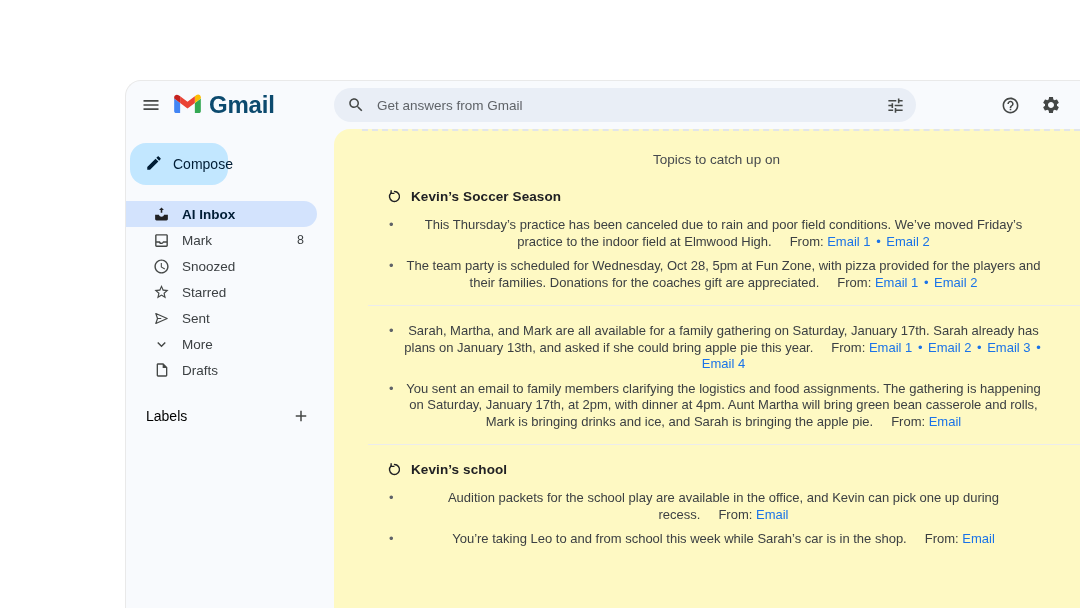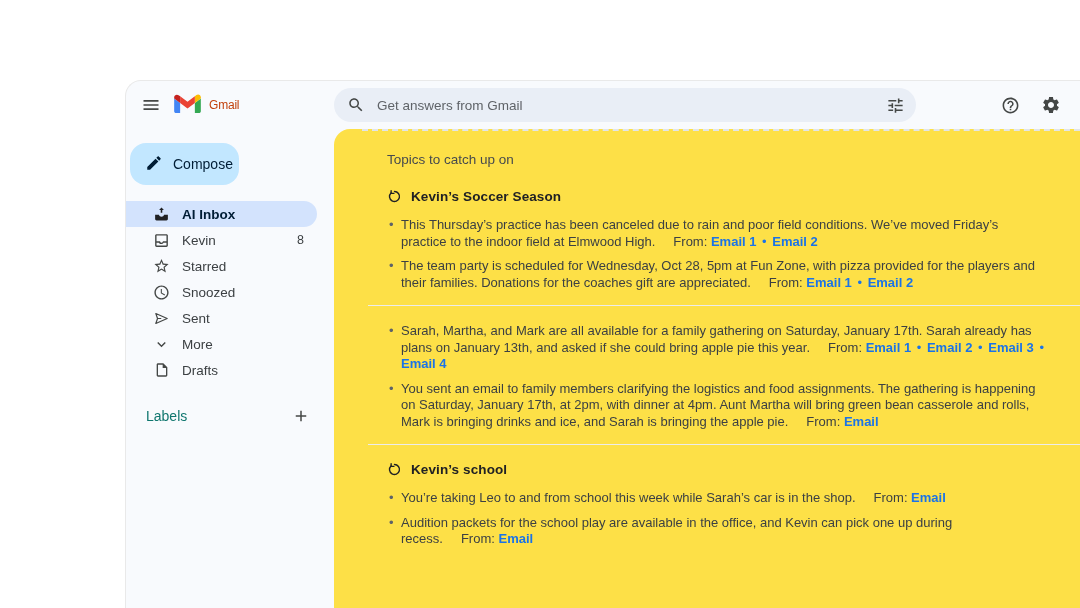--- a/index.html
+++ b/index.html
@@ -14,72 +14,72 @@
     background:var(--window-bg,#f8fafd);
     border:1px solid #e9e9e9; border-right:none; border-bottom:none;
     border-top-left-radius:16px; overflow:hidden;
   }
   
   .topbar { height:48px; display:flex; align-items:center; }
   .topbar-left { width:208px; flex:none; display:flex; align-items:center; padding-left:15px; gap:13px; }
   .icon-btn { background:none; border:none; padding:0; display:flex; align-items:center; justify-content:center; cursor:pointer; color:var(--muted-icon,#444746); }
   .icon-btn svg { display:block; }
   .logo { display:flex; align-items:center; gap:8px; }
-  .logo-text { font-size:12px; color:#c2410c; letter-spacing:-0.2px; }
+  .logo-text { font-size:24px; color:#0c4a6e; letter-spacing:-0.2px;font-weight:bold; }
   .searchbar {
     flex:0 0 582px; height:34px; background:var(--search-bg,#e9eef6);
     border-radius:17px; display:flex; align-items:center; padding:0 11px 0 13px; gap:10px;
   }
   .searchbar input {
     flex:1; border:none; outline:none; background:transparent;
     font-family:inherit; font-size:13.5px; color:#1f1f1f; min-width:0;
   }
   .searchbar input::placeholder { color:#5f6368; opacity:1; }
   .topbar-right { margin-left:auto; display:flex; align-items:center; gap:21px; padding-right:19px; }
   
   .win-body { display:flex; height:480px; }
   .sidebar { width:208px; flex:none; padding-top:14px; }
   .compose {
-    margin:0 0 16px 4px; width:109px; height:42px; border:none; cursor:pointer;
+    margin:0 0 16px 4px; width:98px; height:42px; border:none; cursor:pointer;
     border-radius:16px; background:var(--compose-bg,#c2e7ff);
     display:flex; align-items:center; gap:10px; padding:0 0 0 15px;
     font-family:inherit; font-size:14px; font-weight:500; color:#001d35;
   }
   .nav-item {
     height:26px; width:191px; display:flex; align-items:center;
     padding:0 13px 0 27px; border-radius:0 13px 13px 0; cursor:pointer;
     font-size:13.5px; color:#3c4043;
   }
   .nav-item.active { background:var(--active-item-bg,#d3e3fd); font-weight:700; color:#001d35; }
   .nav-icon { width:17px; height:17px; margin-right:12px; display:flex; align-items:center; justify-content:center; flex:none; }
   .nav-icon svg { display:block; }
   .nav-badge { margin-left:auto; font-size:12.5px; color:#3c4043; }
   .labels-row {
     margin-top:17px; width:191px; height:32px; padding:0 7px 0 20px;
     display:flex; align-items:center; justify-content:space-between;
   }
-  .labels-title { font-size:14px; color:#0f766e; }
+  .labels-title { font-size:14px; color:#000000; }
   
-  .main { flex:1; min-width:0; background:#fde047; border-top-left-radius:16px; }
+  .main { flex:1; min-width:0; background:#fef9c3; border-top-left-radius:16px;text-align:center; }
   .dashed-divider { margin-left:28px; border-top:2px dashed #e1e5ea; height:0; }
   .content { padding:21px 34px 0 34px; }
   .catch-up-title { padding-left:19px; font-size:13.5px; color:#464a4e; margin:0 0 12px 0; }
   section.topic { border-top:1px solid var(--separator,#ececec); margin-right:-34px; padding:17px 34px 6px 19px; }
   section.topic:first-of-type { border-top:none; padding-top:10px; }
   .topic-header { display:flex; align-items:center; gap:9px; margin-bottom:13px; }
   .topic-icon { width:15px; height:15px; display:flex; flex:none; }
   .topic-title { margin:0; font-size:13.5px; font-weight:700; color:var(--title-text,#202124); letter-spacing:0.1px; }
   ul.bullets { list-style:none; margin:0; padding:0; }
   ul.bullets li {
     position:relative; padding-left:14px; margin-bottom:8px;
     font-size:13px; line-height:16.5px; color:var(--body-text,#3c4043);
   }
   ul.bullets li::before { content:"•"; position:absolute; left:2px; top:0; color:#5f6368; }
   .from-label { margin-left:18px; }
-  .email-link { color:var(--link,#1a73e8); font-weight:700; text-decoration:none; cursor:pointer; }
+  .email-link { color:var(--link,#1a73e8); font-weight:400; text-decoration:none; cursor:pointer; }
   .link-sep { color:var(--link,#1a73e8); margin:0 2px; }
 </style>
 </head>
 <body>
 
 <div class="window">
 
   <header class="topbar">
     <div class="topbar-left">
       <button class="icon-btn" aria-label="Main menu">
@@ -159,41 +159,41 @@
     <span class="nav-label">AI Inbox</span>
 
   </div>
 
   <div class="nav-item">
     <span class="nav-icon">
               <svg width="17" height="17" viewBox="0 0 24 24" fill="#444746">
                 <path d="M19 3H5c-1.1 0-2 .9-2 2v14c0 1.1.9 2 2 2h14c1.1 0 2-.9 2-2V5c0-1.1-.9-2-2-2zm0 16H5v-4h3.13c.69 1.19 1.97 2 3.45 2s2.75-.81 3.45-2H19v4zm0-6h-4.99c0 1.1-.9 2-2 2s-2-.9-2-2H5V5h14v8z"></path>
               </svg>
             </span>
-    <span class="nav-label">Kevin</span>
+    <span class="nav-label">Mark</span>
     <span class="nav-badge">8</span>
+  </div>
+
+  <div class="nav-item">
+    <span class="nav-icon">
+              <svg width="17" height="17" viewBox="0 0 24 24" fill="#444746">
+                <path d="M11.99 2C6.47 2 2 6.48 2 12s4.47 10 9.99 10C17.52 22 22 17.52 22 12S17.52 2 11.99 2zM12 20c-4.42 0-8-3.58-8-8s3.58-8 8-8 8 3.58 8 8-3.58 8-8 8zm.5-13H11v6l5.25 3.15.75-1.23-4.5-2.67z"></path>
+              </svg>
+            </span>
+    <span class="nav-label">Snoozed</span>
+
   </div>
 
   <div class="nav-item">
     <span class="nav-icon">
               <svg width="18" height="18" viewBox="0 0 24 24" fill="#444746">
                 <path d="M22 9.24l-7.19-.62L12 2 9.19 8.63 2 9.24l5.46 4.73L5.82 21 12 17.27 18.18 21l-1.63-7.03L22 9.24zM12 15.4l-3.76 2.27 1-4.28-3.32-2.88 4.38-.38L12 6.1l1.71 4.04 4.38.38-3.32 2.88 1 4.28L12 15.4z"></path>
               </svg>
             </span>
     <span class="nav-label">Starred</span>
-
-  </div>
-
-  <div class="nav-item">
-    <span class="nav-icon">
-              <svg width="17" height="17" viewBox="0 0 24 24" fill="#444746">
-                <path d="M11.99 2C6.47 2 2 6.48 2 12s4.47 10 9.99 10C17.52 22 22 17.52 22 12S17.52 2 11.99 2zM12 20c-4.42 0-8-3.58-8-8s3.58-8 8-8 8 3.58 8 8-3.58 8-8 8zm.5-13H11v6l5.25 3.15.75-1.23-4.5-2.67z"></path>
-              </svg>
-            </span>
-    <span class="nav-label">Snoozed</span>
 
   </div>
 
   <div class="nav-item">
     <span class="nav-icon">
               <svg width="17" height="17" viewBox="0 0 24 24" fill="none" stroke="#444746" stroke-width="1.7" stroke-linejoin="round">
                 <path d="M4 5l16 7-16 7 2.4-7L4 5z"></path>
                 <path d="M6.4 12H11" stroke-linecap="round"></path>
               </svg>
             </span>
@@ -266,21 +266,21 @@
     <div class="topic-header">
       <span class="topic-icon">
         <svg width="15" height="15" viewBox="0 0 24 24" fill="none" stroke="#202124" stroke-width="2.2" stroke-linecap="round" stroke-linejoin="round">
           <path d="M12 4a8 8 0 1 1-5.66 2.34"></path>
           <path d="M6.6 2.6v4.4H11"></path>
         </svg>
       </span>
       <h3 class="topic-title">Kevin’s school</h3>
     </div>
     <ul class="bullets">
+                <li><span>Audition packets for the school play are available in the office, and Kevin can pick one up during recess.</span><span class="from-label">From: </span><a class="email-link">Email</a></li>
                 <li><span>You’re taking Leo to and from school this week while Sarah’s car is in the shop.</span><span class="from-label">From: </span><a class="email-link">Email</a></li>
-                <li><span>Audition packets for the school play are available in the office, and Kevin can pick one up during recess.</span><span class="from-label">From: </span><a class="email-link">Email</a></li>
               </ul>
   </section>
 </div>
       </div>
     </main>
   </div>
 </div>
 
 </body></html>

